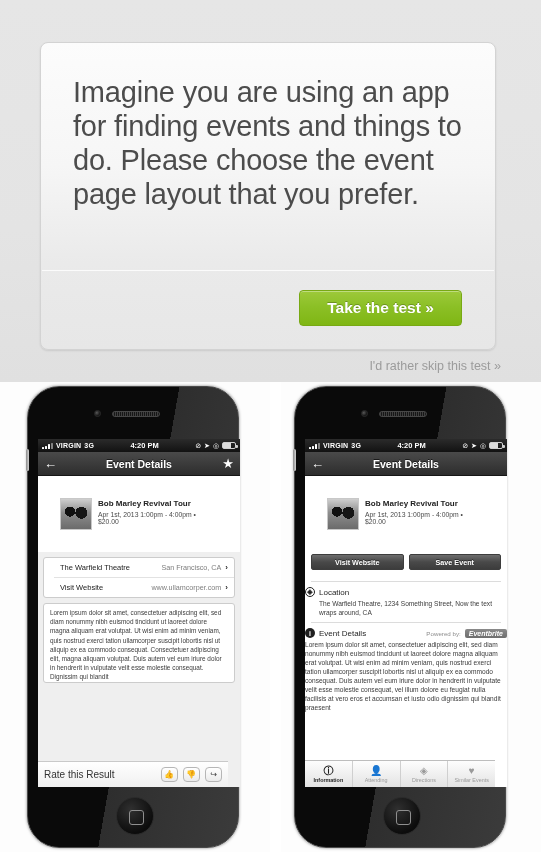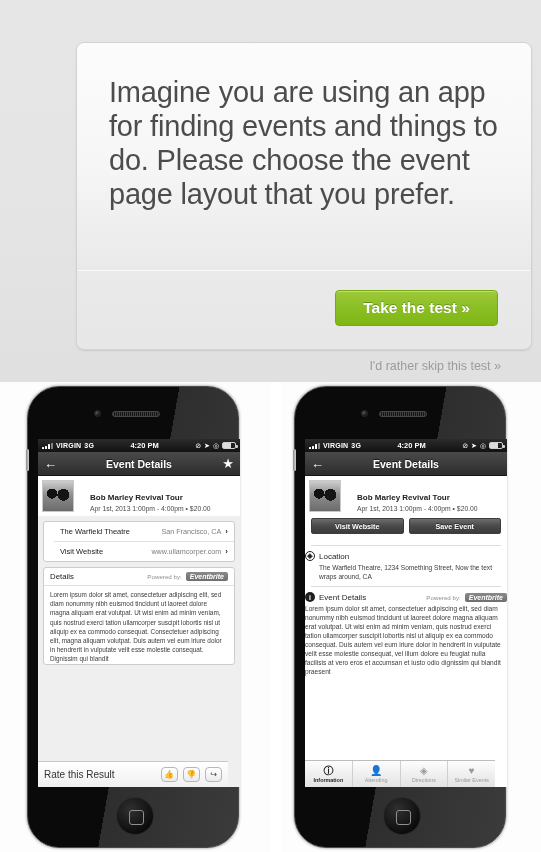--- a/index.html
+++ b/index.html
@@ -17,21 +17,20 @@
     background: linear-gradient(to bottom, #e6e6e6 0%, #e4e4e4 60%, #e0e0e0 100%);
   }
   #prompt-card {
     position: absolute;
     left: 40px; top: 42px;
     width: 456px; height: 308px;
     background: linear-gradient(to bottom, #fcfcfc 0%, #f6f6f6 40%, #eaeaea 72%, #e7e7e7 100%);
     border: 1px solid #d3d3d3;
     border-radius: 8px;
     box-shadow: 0 1px 2px rgba(0,0,0,0.10);
-    margin-left: 36px;
   }
   #prompt-text {
     position: absolute;
     left: 32px; top: 32px;
     width: 400px;
     font-size: 29px;
     line-height: 34px;
     color: #4c4c4c;
     letter-spacing: -0.2px;
   }
@@ -181,24 +180,23 @@
     flex: 1; text-align: center;
     font-size: 10.5px; font-weight: bold;
     text-shadow: 0 -1px 0 rgba(0,0,0,.6);
   }
   .nav-back { font-size: 13px; line-height: 1; width: 16px; }
   .nav-star { font-size: 13px; line-height: 1; width: 16px; text-align: right; }
   .nav-spacer { width: 16px; }
 
   
   .event-head {
-    display: flex; gap: 16px;
-    padding: 4px;
+    display: flex; gap: 6px;
+    padding: 22px;
     background: #ffffff;
-    align-items: flex-end;
   }
   .event-thumb {
     width: 32px; height: 32px; flex: none;
     background:
       radial-gradient(circle at 30% 42%, #111 0 5px, transparent 5px),
       radial-gradient(circle at 68% 46%, #151515 0 6px, transparent 6px),
       linear-gradient(to bottom, #cfcfcf, #8e8e8e 45%, #6b6b6b);
       border: 1px solid #c8c8c8;
   }
   .event-meta { padding-top: 1px; }
@@ -399,27 +397,20 @@
             <div class="row">
               <span class="row-label">Visit Website</span>
               <span class="row-right">
                 <span class="row-value">www.ullamcorper.com</span>
                 <span class="row-chev">›</span>
               </span>
             </div>
           </div>
 
           <div class="details-card">
-            <div class="details-head">
-              <span class="details-title">Details</span>
-              <span class="powered">
-                <span class="powered-label">Powered by:</span>
-                <span class="eb-badge">Eventbrite</span>
-              </span>
-            </div>
             <div class="lorem">Lorem ipsum dolor sit amet, consectetuer adipiscing elit, sed diam nonummy nibh euismod tincidunt ut laoreet dolore magna aliquam erat volutpat. Ut wisi enim ad minim veniam, quis nostrud exerci tation ullamcorper suscipit lobortis nisl ut aliquip ex ea commodo consequat. Consectetuer adipiscing elit,  magna aliquam volutpat. Duis autem vel eum iriure dolor in hendrerit in vulputate velit esse molestie consequat. Dignissim qui blandit</div>
           </div>
         </div>
 
         <div class="rate-bar">
           <span class="rate-label">Rate this Result</span>
           <span class="rate-icons">
             <span class="rate-icon">👍</span>
             <span class="rate-icon">👎</span>
             <span class="rate-icon">↪</span>

